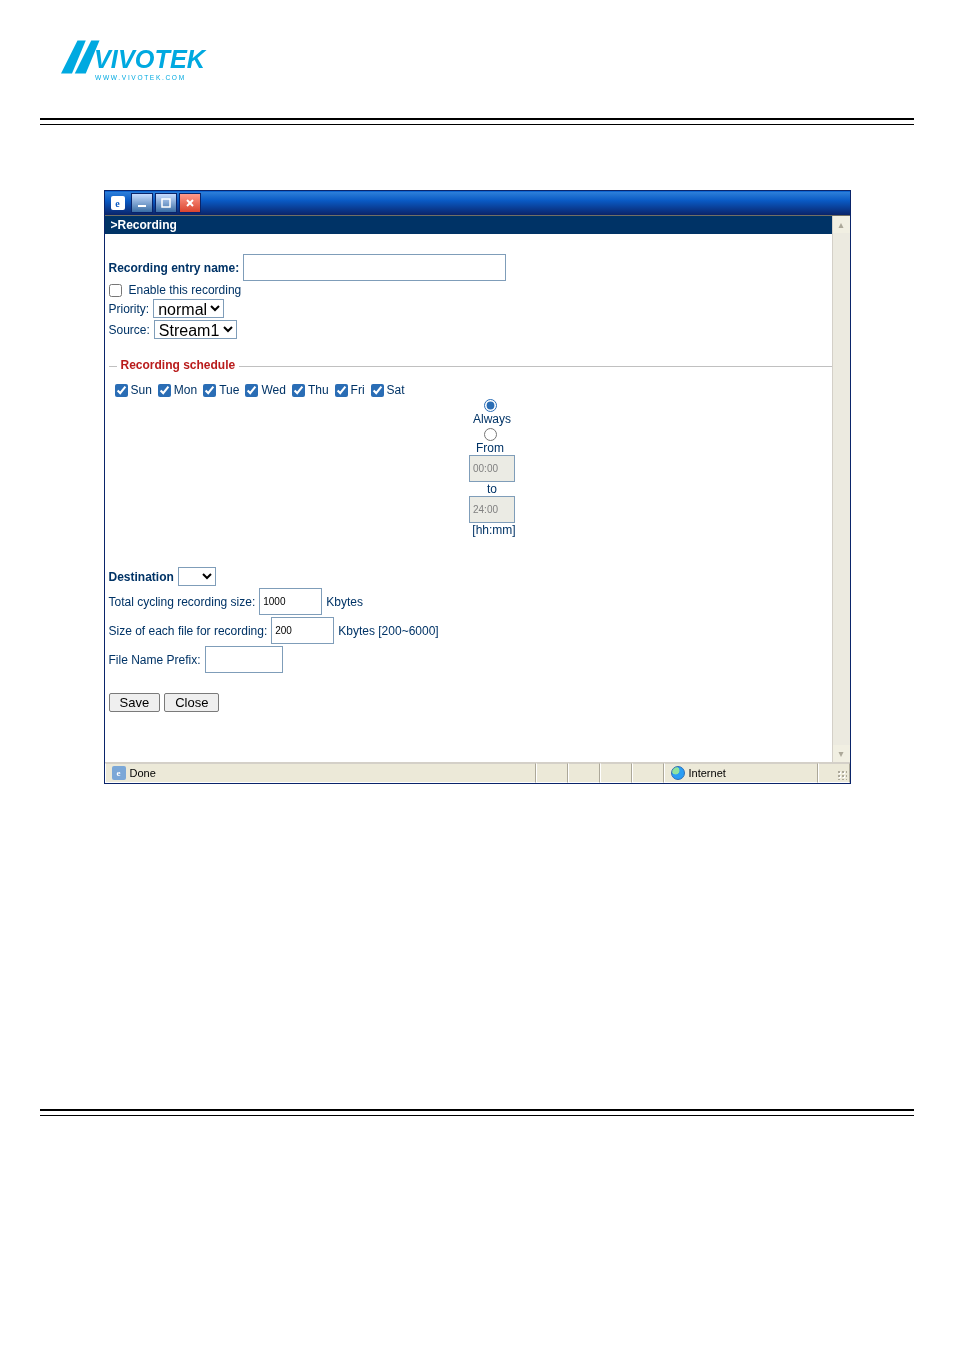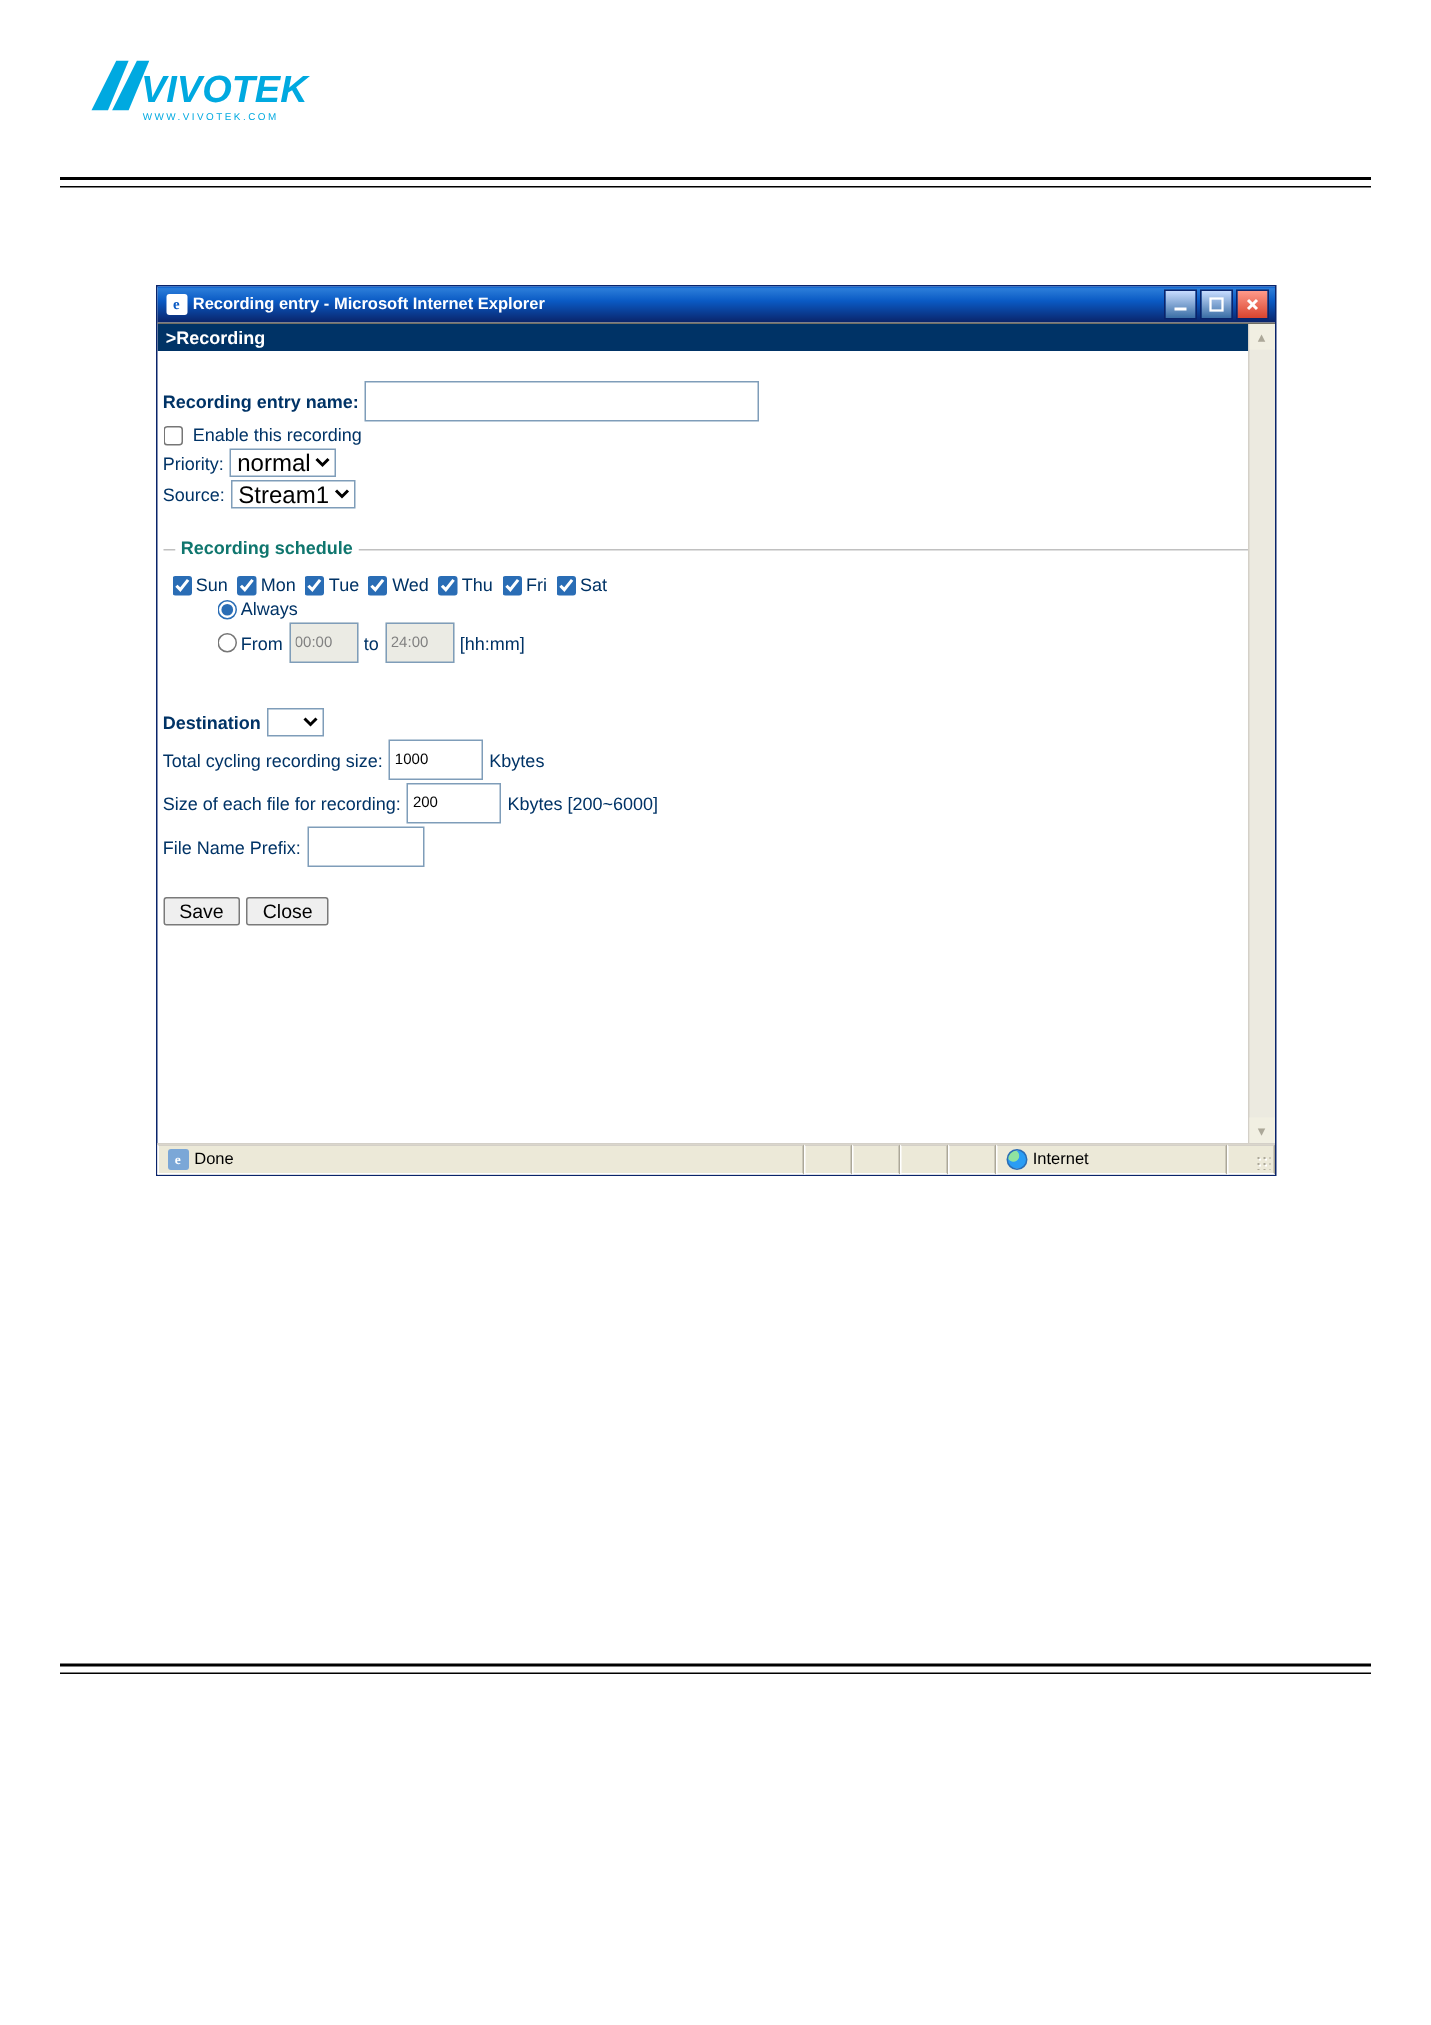--- a/index.html
+++ b/index.html
@@ -116,21 +116,21 @@
   .fieldset {
     margin-top:14px;
     border:0;
     position:relative;
   }
   .legend-wrap {
     display:flex; align-items:center;
   }
   .days input { vertical-align:middle; }
   .bold { font-weight:bold; }
-  .indent1 { padding-left:36px; }
+  .indent1 { padding-left:36px;flex-direction:column; }
   button.btn {
     border:1px solid #7a7a7a;
     background:#efefef;
     padding:1px 10px;
     font-family: Arial, sans-serif;
     font-size:13px;
     cursor:pointer;
     border-radius:2px;
   }
   .statusbar {
@@ -196,21 +196,20 @@
       </g>
       <text x="72" y="82" font-family="Arial" font-size="12" letter-spacing="3" fill="#00a9e0">WWW.VIVOTEK.COM</text>
     </svg>
   </div>
 
   <hr class="hr-dbl">
 
   <div class="window">
     <div class="titlebar">
       <span class="ie-icon">e</span>
-      <span class="title">Recording entry - Microsoft Internet Explorer</span>
       <span class="winbtn btn-min">
         <svg width="10" height="10">
             <rect x="1" y="7" width="8" height="2" fill="#fff"></rect>
           </svg>
       </span>
       <span class="winbtn btn-max">
         <svg width="10" height="10">
             <rect x="1" y="1" width="8" height="8" fill="none" stroke="#fff" stroke-width="1.5"></rect>
           </svg>
       </span>
@@ -248,21 +247,21 @@
           <div class="row">
             <span class="lbl">Source:</span>
             <select class="sel" style="margin-left:4px;">
               <option>Stream1</option>
             </select>
           </div>
 
           <div class="fieldset mt20">
             <div class="legend-wrap">
               <span style="width:8px;border-top:1px solid #c0c0c0;"></span>
-              <span style="color:#0f766e;font-weight:bold;padding:0 4px;background:#fff;position:relative;top:-1px;">Recording schedule</span>
+              <span style="color:#b91c1c;font-weight:bold;padding:0 4px;background:#fff;position:relative;top:-1px;">Recording schedule</span>
               <span style="flex:1;border-top:1px solid #c0c0c0;"></span>
             </div>
 
             <div class="row days mt10" style="padding-left:6px;">
               <input type="checkbox" class="chk first" checked="" style="">
                 <span class="lbl">Sun</span>
               <input type="checkbox" class="chk" checked="" style="">
                 <span class="lbl">Mon</span>
               <input type="checkbox" class="chk" checked="" style="">
                 <span class="lbl">Tue</span>

